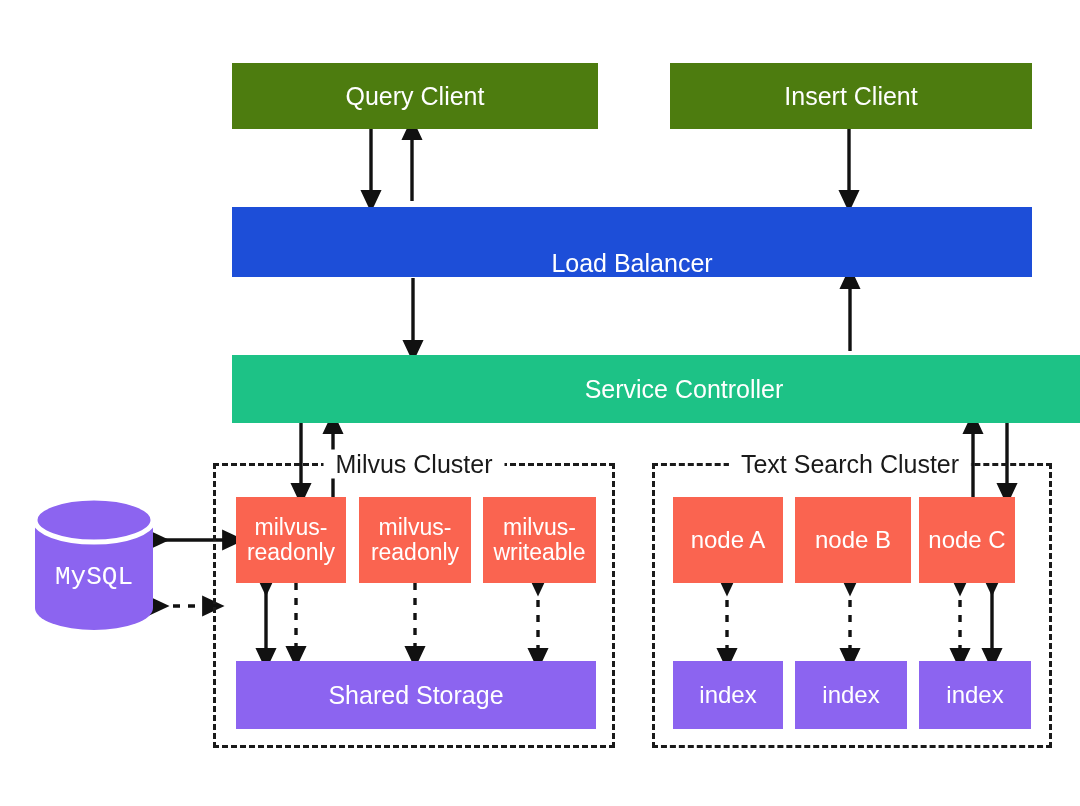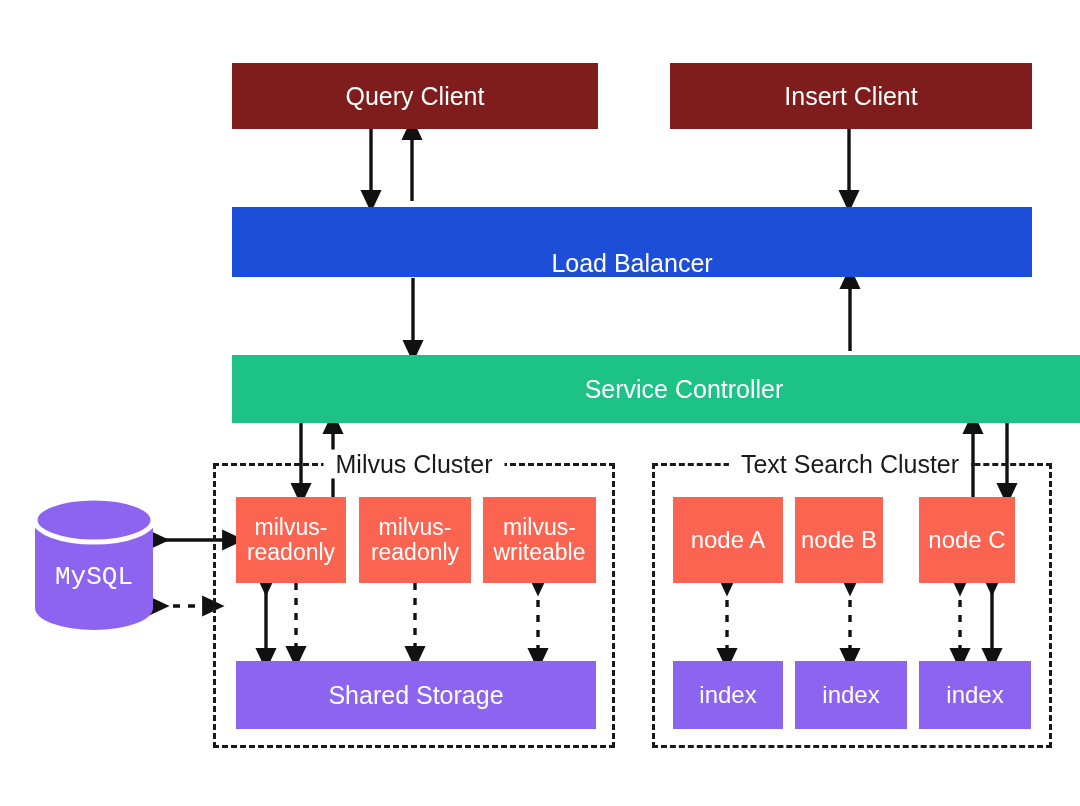--- a/index.html
+++ b/index.html
@@ -1,21 +1,21 @@
 <!DOCTYPE html>
 <html><head>
 <meta charset="utf-8">
 <style>
   html,body{margin:0;padding:0;background:#ffffff;}
   body{width:1080px;height:806px;overflow:hidden;
        font-family:"Liberation Sans","DejaVu Sans",sans-serif;}
   #stage{position:relative;width:1080px;height:806px;background:#ffffff;}
   .node{position:absolute;display:flex;align-items:center;justify-content:center;
         text-align:center;color:#ffffff;box-sizing:border-box;line-height:1.08;}
-  .blue{background:#7f1d1d;text-align:center;}
+  .blue{background:#4d7c0f;text-align:center;}
   .orange{background:#1d4ed8;align-items:flex-end;}
   .green{background:#1DC286;}
   .red{background:#FA6450;}
   .purple{background:#8C64F0;}
   .grp{position:absolute;border:3px dashed #1a1a1a;box-sizing:border-box;background:transparent;}
   .grp-label{position:absolute;background:#ffffff;color:#1a1a1a;
              font-size:25px;padding:0 12px;white-space:nowrap;
              transform:translate(-50%,-50%);}
   .cyl{position:absolute;font-family:Liberation Mono, monospace;}
   .cyl-label{position:absolute;left:0;width:100%;text-align:center;color:#ffffff;
@@ -117,21 +117,21 @@
     <span>writeable</span>
   </div>
 
   <div class="node purple" style="left:236px;top:661px;width:360px;height:68px;font-size:25px;">
     <span>Shared Storage</span>
   </div>
 
   <div class="node red" style="left:673px;top:497px;width:110px;height:86px;font-size:24px;">
     <span>node A</span>
   </div>
-  <div class="node red" style="left:795px;top:497px;width:88px;height:86px;font-size:24px;">
+  <div class="node red" style="left:795px;top:497px;width:116px;height:86px;font-size:24px;">
     <span>node B</span>
   </div>
   <div class="node red" style="left:919px;top:497px;width:96px;height:86px;font-size:24px;">
     <span>node C</span>
   </div>
 
   <div class="node purple" style="left:673px;top:661px;width:110px;height:68px;font-size:24px;">
     <span>index</span>
   </div>
   <div class="node purple" style="left:795px;top:661px;width:112px;height:68px;font-size:24px;">

